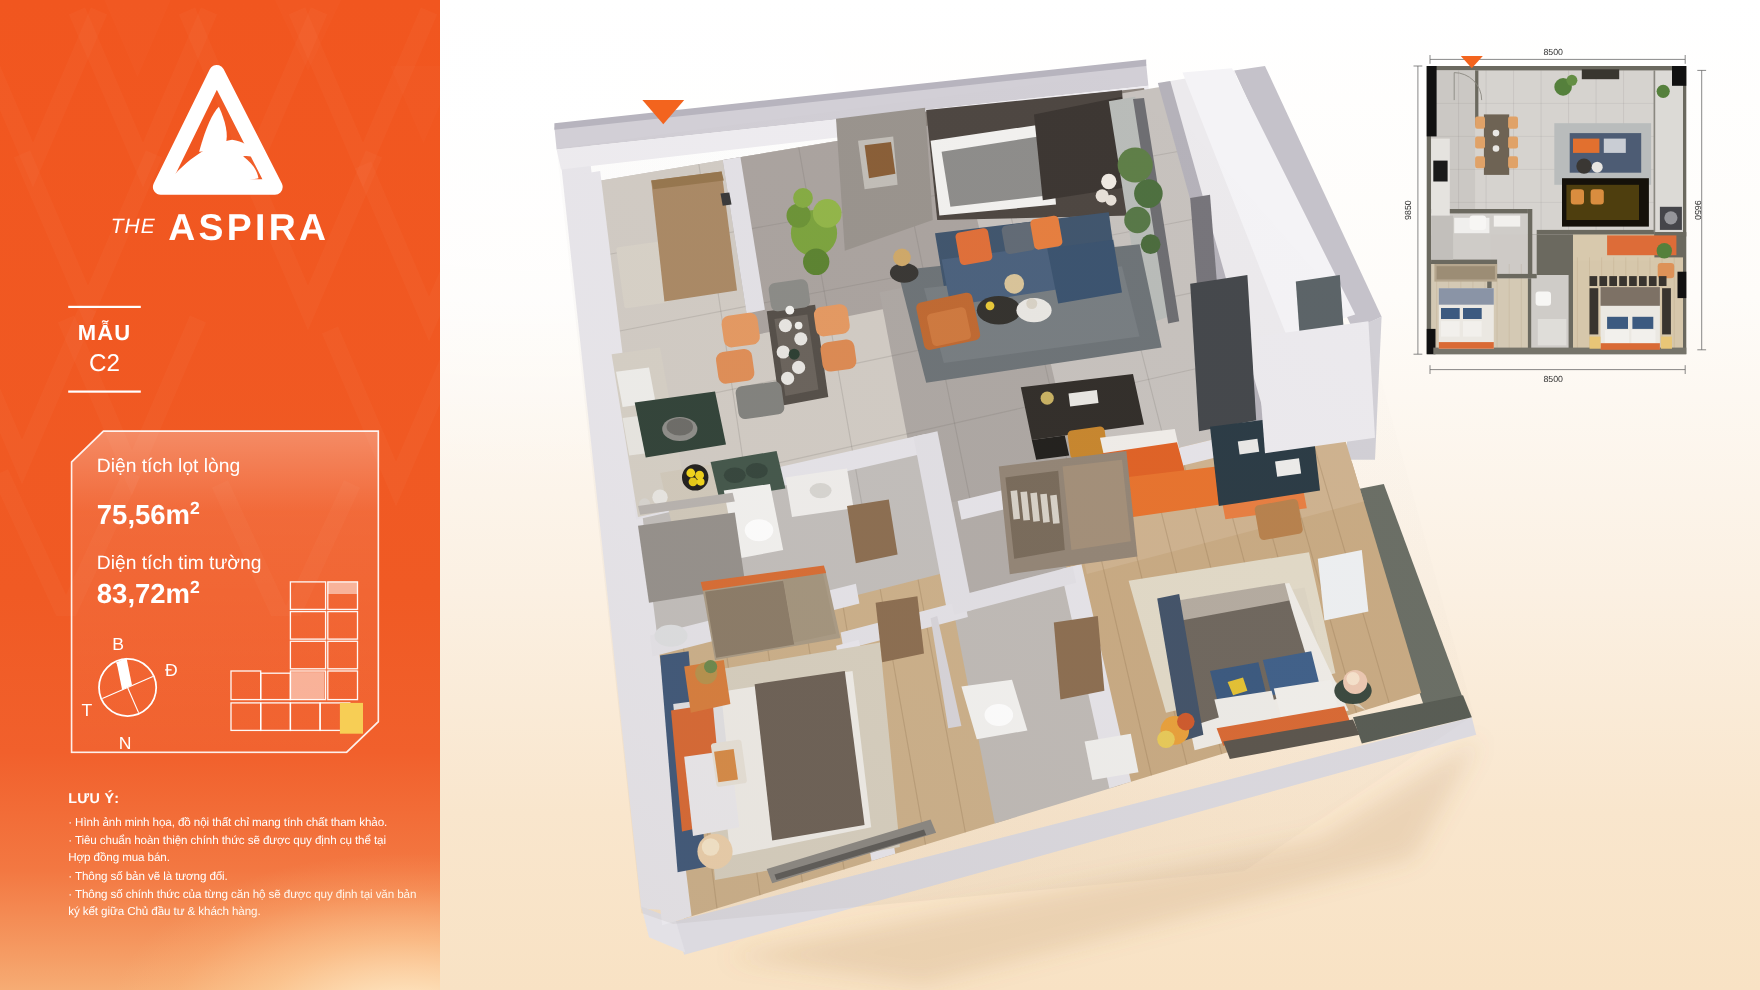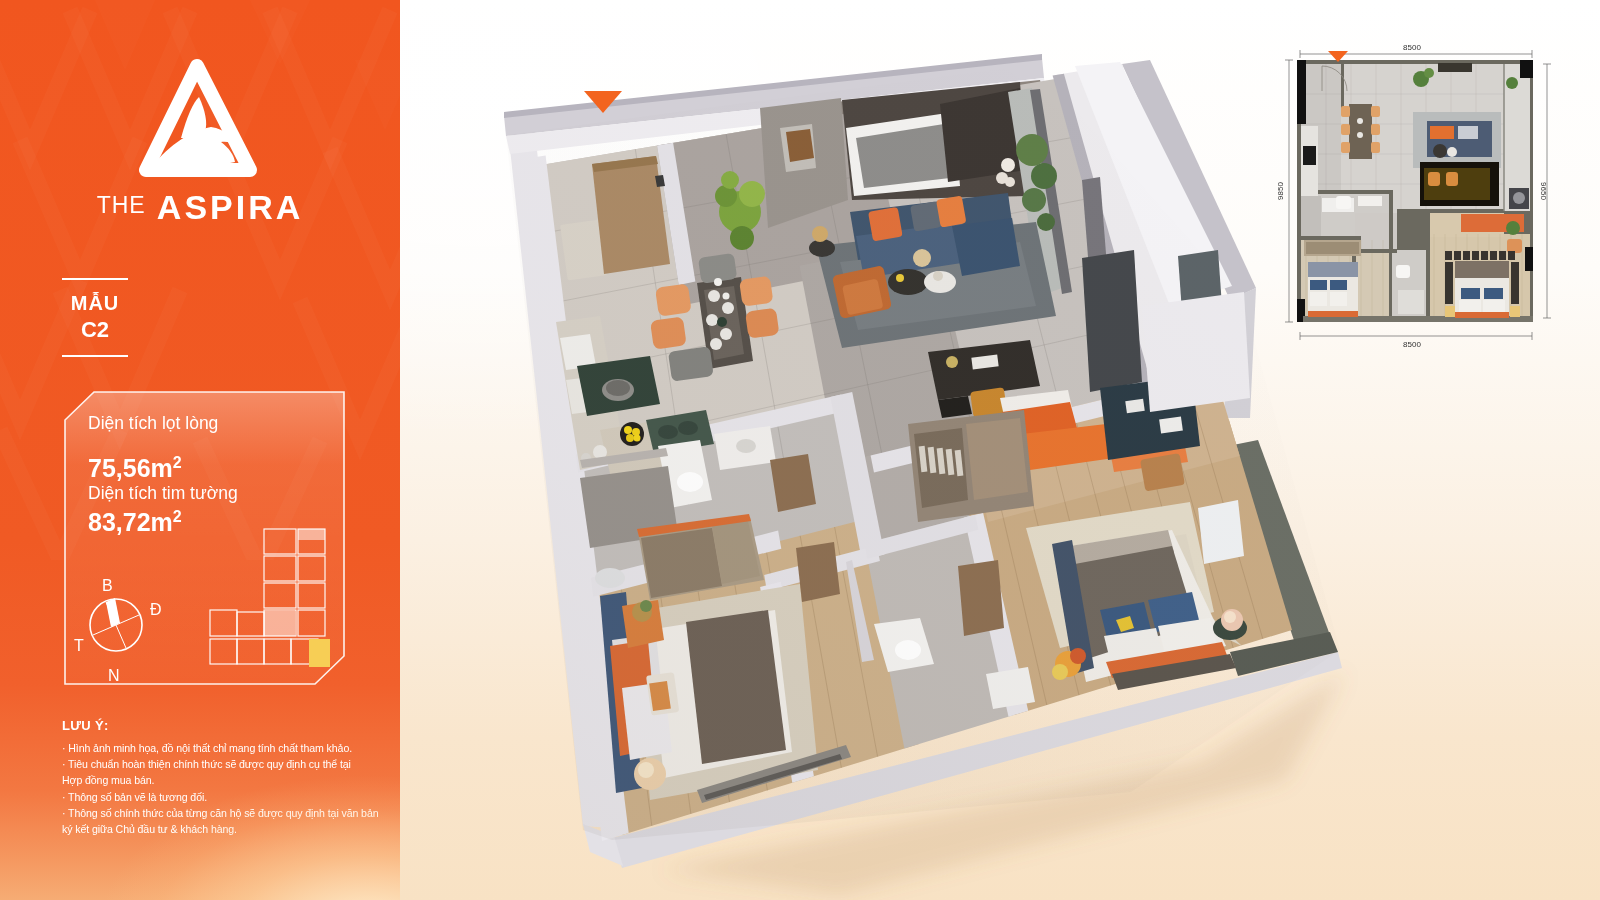--- a/index.html
+++ b/index.html
@@ -434,46 +434,46 @@
     </g>
   </svg>
   <svg width="200" height="140" viewBox="0 0 200 140" style="position:absolute;left:97px;top:48px">
 
 <path d="M100 18 L49 122 L153 122 Z" fill="none" stroke="#fff" stroke-width="14" stroke-linejoin="round"></path>
 <path d="M84 90 C90 68 96 55 102 49 C108 62 111 75 108 83 C100 88 91 90 84 90 Z" fill="#fff"></path>
 <path d="M55 119 C72 96 96 82 114 79 C128 81 137 90 141 99 C136 95 130 93 124 94 C132 100 137 107 138 114 C110 120 76 121 55 119 Z" fill="#fff"></path>
 </svg>
 
   <div style="position:absolute;left:0;top:188px;width:400px;text-align:center;color:#fff;font-family:'Liberation Sans',sans-serif;">
-    <span style="font-size:23px;letter-spacing:1px;vertical-align:6px;">THE</span><span style="font-size:34px;font-weight:bold;letter-spacing:3px;"> ASPIRA</span>
+    <span style="font-size:19px;letter-spacing:1px;vertical-align:6px;font-style:italic;">THE</span><span style="font-size:34px;font-weight:bold;letter-spacing:3px;"> ASPIRA</span>
   </div>
 
   <div style="position:absolute;left:62px;top:278px;width:66px;text-align:center;color:#fff;font-family:'Liberation Sans',sans-serif;">
     <div style="border-top:2px solid #fff;margin-bottom:12px;"></div>
     <div style="font-size:20px;font-weight:bold;letter-spacing:1px;">MẪU</div>
-    <div style="font-size:22px;font-weight:bold;margin-top:2px;">C2</div>
+    <div style="font-size:22px;font-weight:normal;margin-top:2px;">C2</div>
     <div style="border-top:2px solid #fff;margin-top:12px;"></div>
   </div>
 
 
   <div style="position:absolute;left:64px;top:391px;width:272px;height:294px;">
     <svg width="281" height="294" viewBox="0 0 281 294" style="position:absolute;left:0;top:0">
       <defs>
           <linearGradient id="boxg" x1="0" y1="0" x2="0" y2="1">
         <stop offset="0" stop-color="rgba(255,255,255,0.30)"></stop>
             <stop offset="0.25" stop-color="rgba(255,255,255,0.10)"></stop>
             <stop offset="1" stop-color="rgba(255,255,255,0.02)"></stop>
       </linearGradient>
         </defs>
       <path d="M30 1 L280 1 L280 265 L251 293 L1 293 L1 29 Z" fill="url(#boxg)" stroke="rgba(255,255,255,0.9)" stroke-width="1.6"></path>
     </svg>
     <div style="position:absolute;left:24px;top:22px;color:#fff;font-family:'Liberation Sans',sans-serif;">
       <div style="font-size:17.5px;">Diện tích lọt lòng</div>
       <div style="font-size:25px;font-weight:bold;margin-top:20px;">75,56m<span style="font-size:16px;vertical-align:9px;">2</span></div>
-      <div style="font-size:17.5px;">Diện tích tim tường</div>
+      <div style="font-size:17.5px;margin-top:18px;">Diện tích tim tường</div>
       <div style="font-size:25px;font-weight:bold;margin-top:4px;">83,72m<span style="font-size:16px;vertical-align:9px;">2</span></div>
     </div>
 
     <svg width="115" height="122" viewBox="0 0 115 122" style="position:absolute;left:0px;top:172px">
       <circle cx="52" cy="62" r="26" fill="none" stroke="#fff" stroke-width="1.6"></circle>
       <line x1="29" y1="72" x2="75" y2="52" stroke="#fff" stroke-width="1"></line>
       <line x1="42" y1="39" x2="62" y2="85" stroke="#fff" stroke-width="1"></line>
       <polygon points="42,39 51,35 56,60 47,64" fill="#fff"></polygon>
       <text x="38" y="28" fill="#fff" font-size="16" font-family="Liberation Sans,sans-serif">B</text>
       <text x="86" y="52" fill="#fff" font-size="16" font-family="Liberation Sans,sans-serif">Đ</text>

